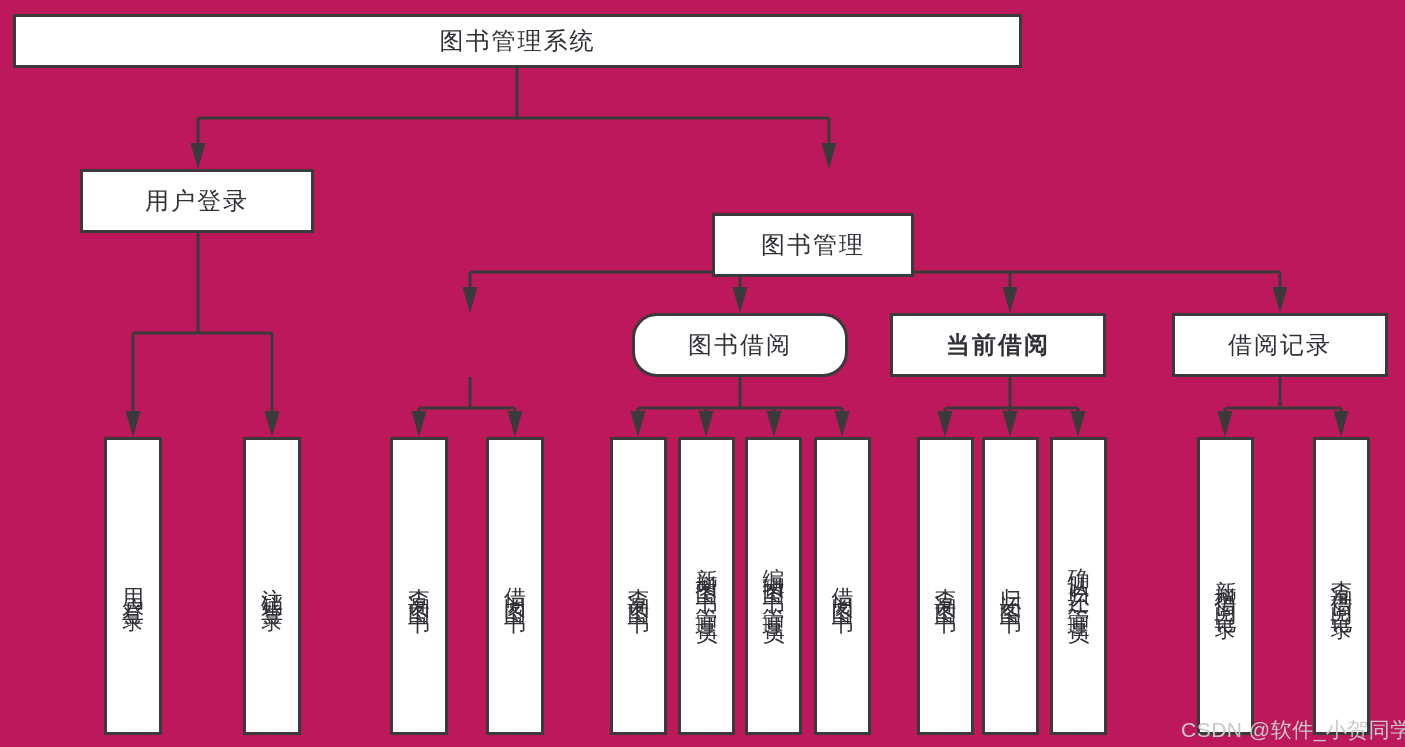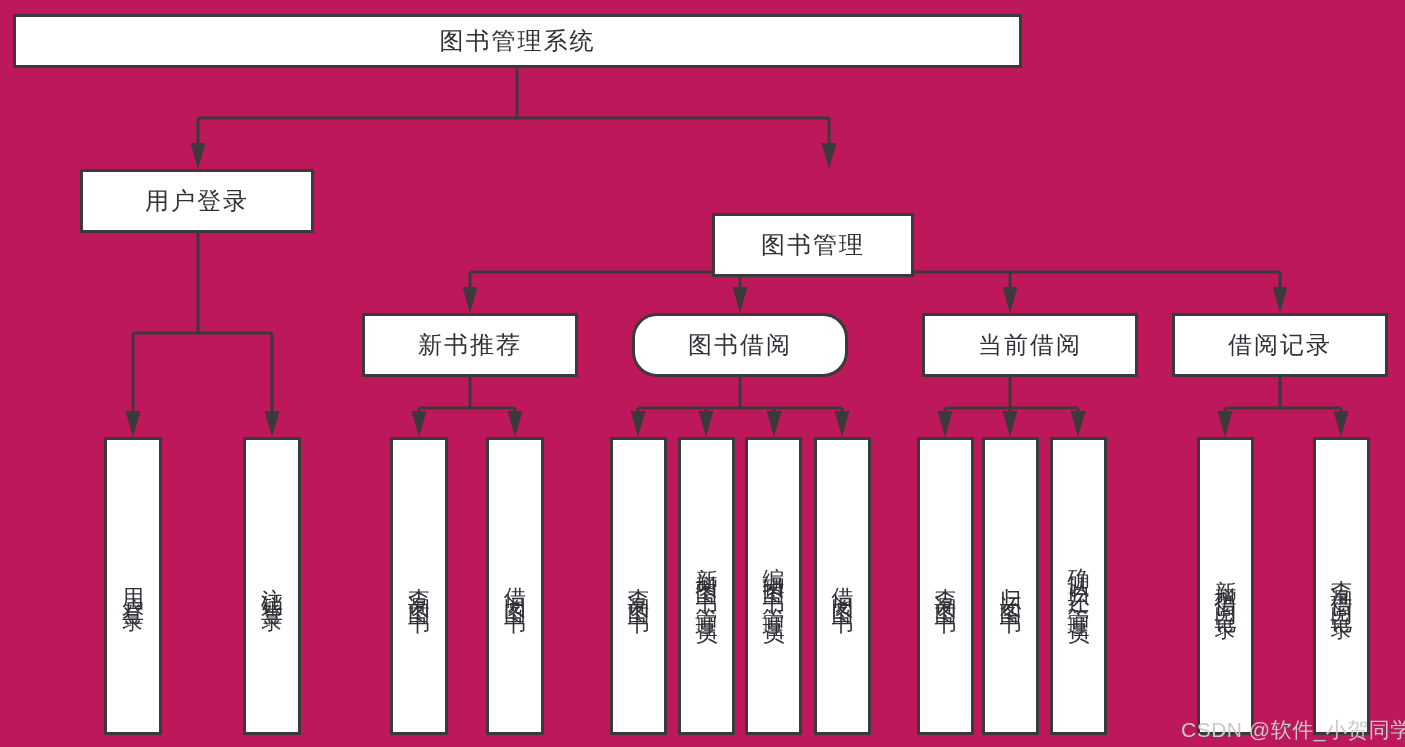--- a/index.html
+++ b/index.html
@@ -34,21 +34,21 @@
   }
   
   .n-root{left:13px;top:14px;width:1009px;height:54px;}
   
   .n-user{left:80px;top:169px;width:234px;height:64px;}
   .n-mgmt{left:712px;top:169px;width:202px;height:64px;margin-top:44px;}
   
   .l3{top:313px;width:216px;height:64px;}
   .n-newbook{left:362px;}
   .n-borrow{left:632px;border-radius:25px;}
-  .n-current{left:922px;}
+  .n-current{left:890px;font-weight:bold;}
   .n-records{left:1172px;}
   
   .leaf{top:437px;height:298px;}
   .n-u0{left:104px;width:58px;}
   .n-u1{left:243px;width:58px;}
   .n-n0{left:390px;width:58px;}
   .n-n1{left:486px;width:58px;}
   .n-b0{left:610px;width:57px;}
   .n-b1{left:678px;width:57px;}
   .n-b2{left:745px;width:57px;}
@@ -129,23 +129,20 @@
     <span class="hlabel">图书管理系统</span>
   </div>
 
   <div class="box n-user">
     <span class="hlabel">用户登录</span>
   </div>
   <div class="box n-mgmt">
     <span class="hlabel">图书管理</span>
   </div>
 
-  <div class="box l3 n-newbook">
-    <span class="hlabel">新书推荐</span>
-  </div>
   <div class="box l3 n-borrow">
     <span class="hlabel">图书借阅</span>
   </div>
   <div class="box l3 n-current">
     <span class="hlabel">当前借阅</span>
   </div>
   <div class="box l3 n-records">
     <span class="hlabel">借阅记录</span>
   </div>
 

